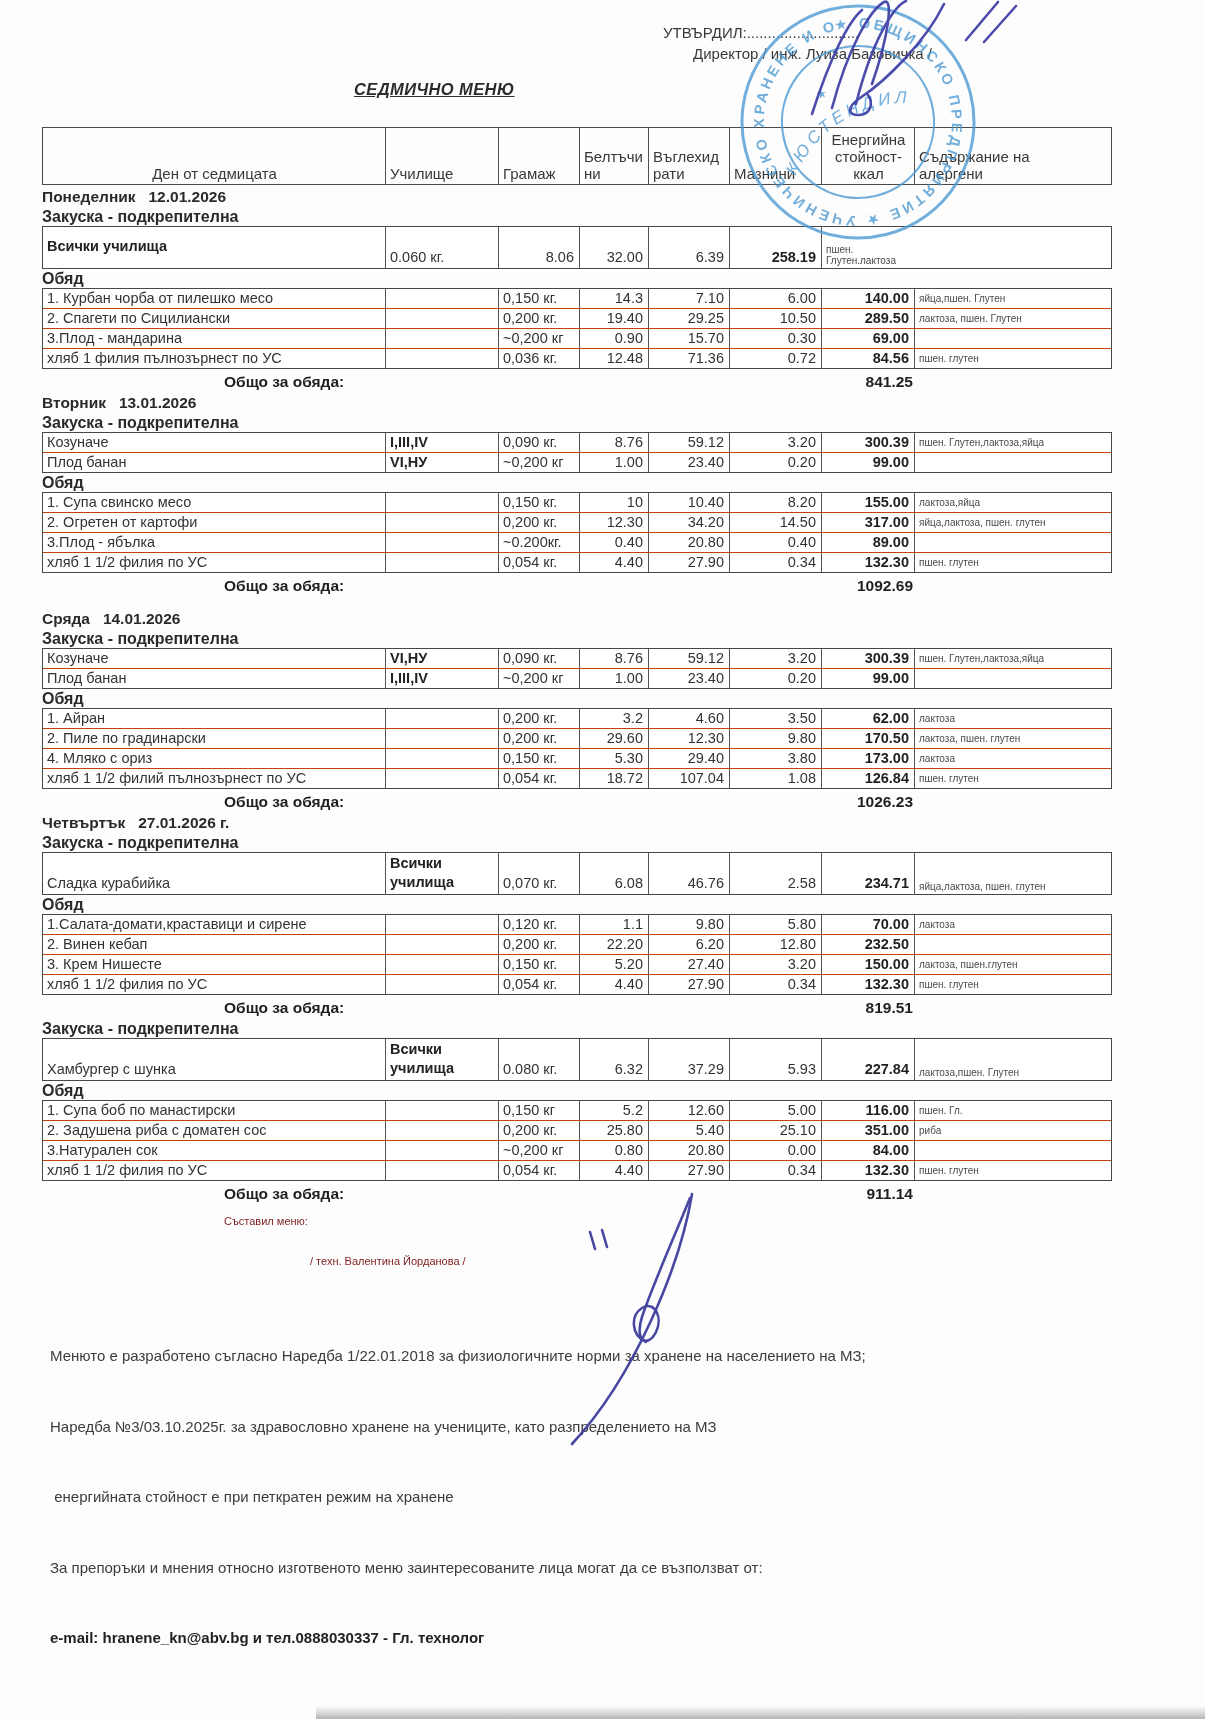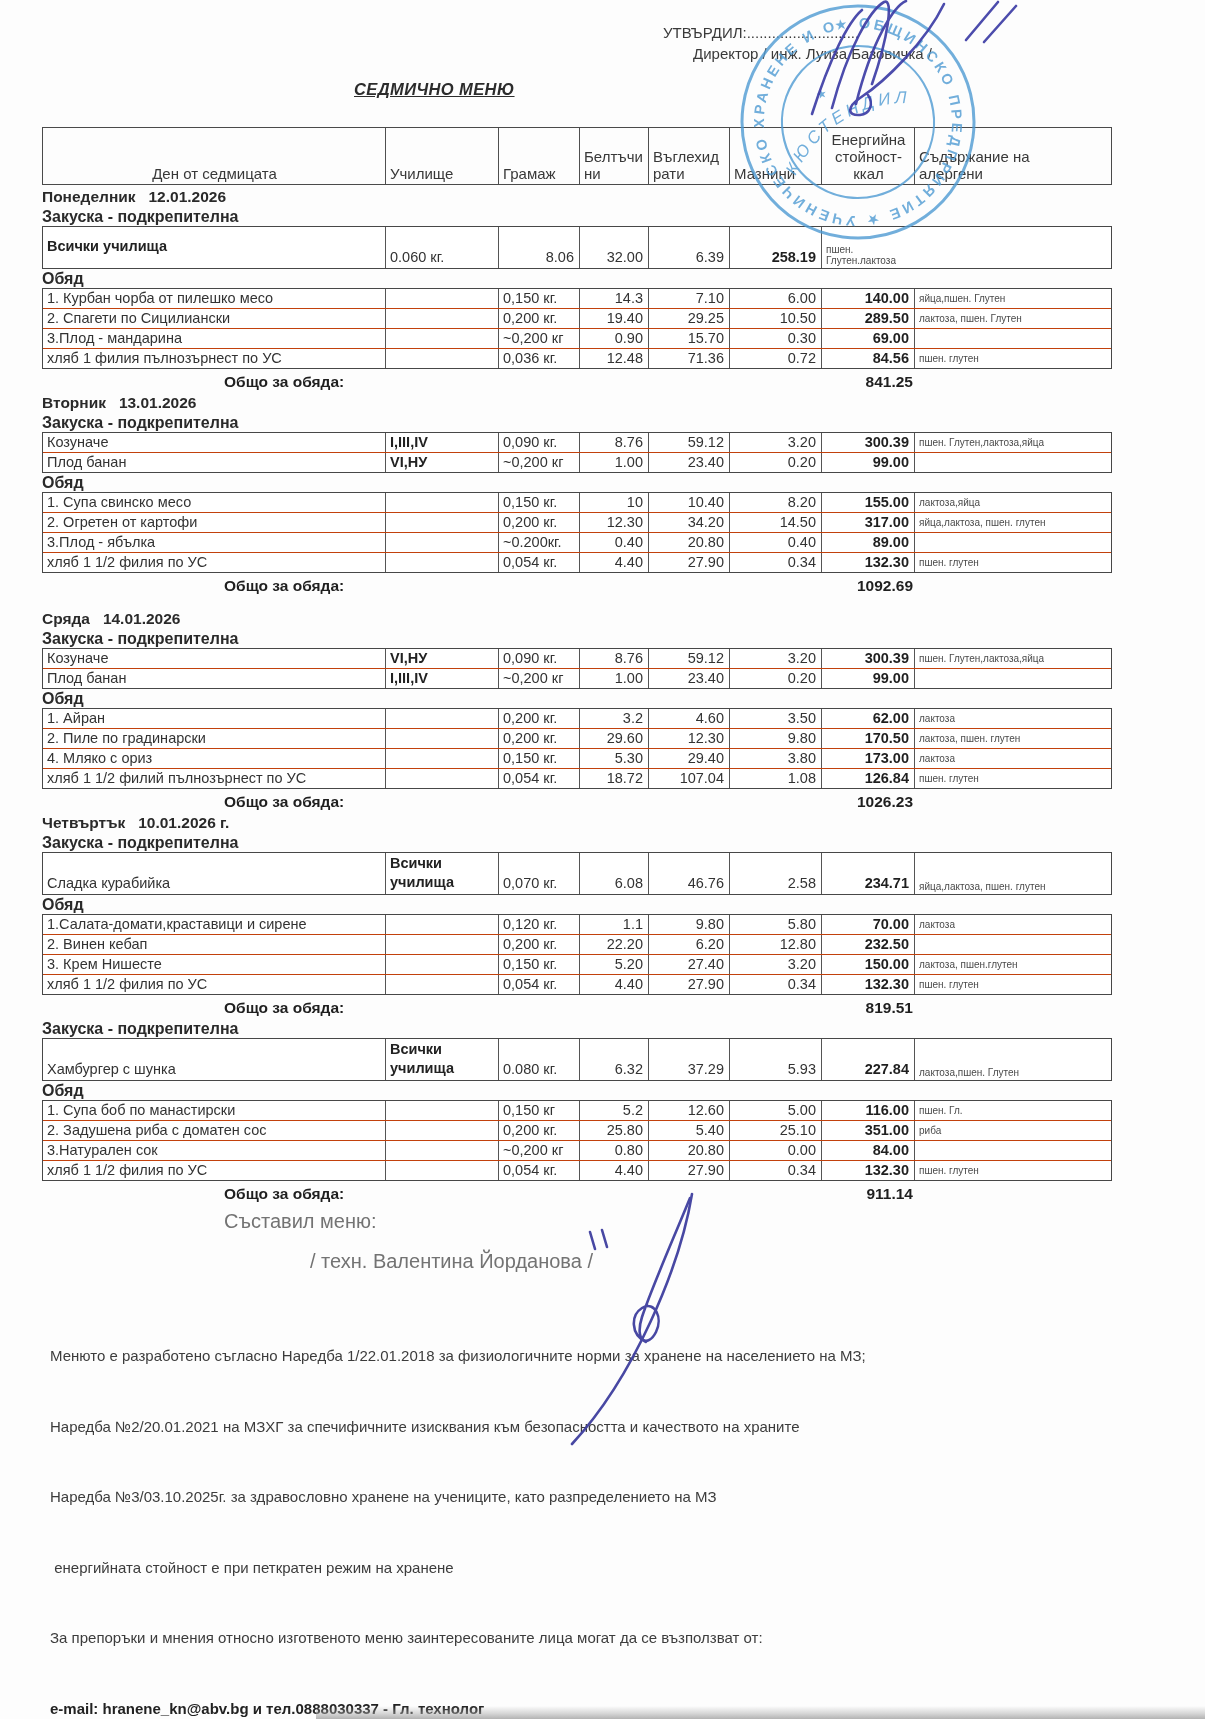--- a/index.html
+++ b/index.html
@@ -40,21 +40,21 @@
   .cell-allergens{font-size:10px;color:#4a4a4a;line-height:11px;}
   .menu-row.tall{height:41px;}
   .tall .cell{align-items:flex-end;padding-bottom:2px;}
   .tall .cell-school{align-items:center;line-height:19px;}
 
   .total-line{width:871px;display:flex;margin:3px 0 2px;font-weight:bold;font-size:15.5px;
               line-height:19px;color:#1f1f1f;}
   .total-label{margin-left:182px;}
   .total-value{margin-left:auto;}
 
-  .composer{margin-top:8px;font-size:20px;color:#737373;}
+  .composer{margin-top:8px;font-size:11px;color:#7f1d1d;}
   .composer .c1{margin-left:182px;line-height:20px;}
   .composer .c2{margin-left:268px;margin-top:20px;line-height:20px;}
 
   .footer{margin-top:26px;margin-left:8px;font-size:15px;line-height:23.5px;color:#3c3c3c;white-space:pre-wrap;}
   .footer .b{font-weight:bold;color:#222;}
 
   
   .stamp{position:absolute;left:728px;top:-6px;opacity:.8;}
   .ink{position:absolute;}
   .ink1{left:736px;top:-4px;}
@@ -575,21 +575,21 @@
                 <span>пшен. глутен</span>
               </div>
             </div>
           </div>
           <div class="total-line">
             <span class="total-label">Общо за обяда:</span>
             <span class="total-value">1026.23</span>
           </div>
         </div>
         <div class="day-section">
-          <div class="day-heading">Четвъртък   10.01.2026 г.</div>
+          <div class="day-heading">Четвъртък   27.01.2026 г.</div>
           <div class="section-label">Закуска - подкрепителна</div>
           <div class="menu-box">
             <div class="menu-row tall">
               <div class="cell cell-name">
                 <span>Сладка курабийка</span>
               </div>
               <div class="cell cell-school">
                 <span>Всички училища</span>
               </div>
               <div class="cell cell-grams">
@@ -868,21 +868,20 @@
         </div>
       </div>
 
     <div class="composer">
       <div class="c1">Съставил меню:</div>
       <div class="c2">/  техн. Валентина Йорданова /</div>
     </div>
 
     <div class="footer">
       <div>Менюто е разработено съгласно Наредба 1/22.01.2018 за физиологичните норми за хранене на населението на МЗ;</div>
-      <div>Наредба №2/20.01.2021 на МЗХГ за спечифичните изисквания към безопасността и качеството на храните</div>
       <div>Наредба №3/03.10.2025г. за здравословно хранене на учениците, като разпределението на МЗ</div>
       <div> енергийната стойност е при петкратен режим на хранене</div>
       <div>За препоръки и мнения относно изготвеното меню заинтересованите лица могат да се възползват от:</div>
       <div class="b">e-mail: hranene_kn@abv.bg и тел.0888030337 - Гл. технолог</div>
       
     </div>
   </div>
 
   <svg class="stamp" width="262" height="268" viewBox="0 0 262 268">
     <g transform="rotate(-14 130 128)" fill="none" stroke="#4f9bd3">

